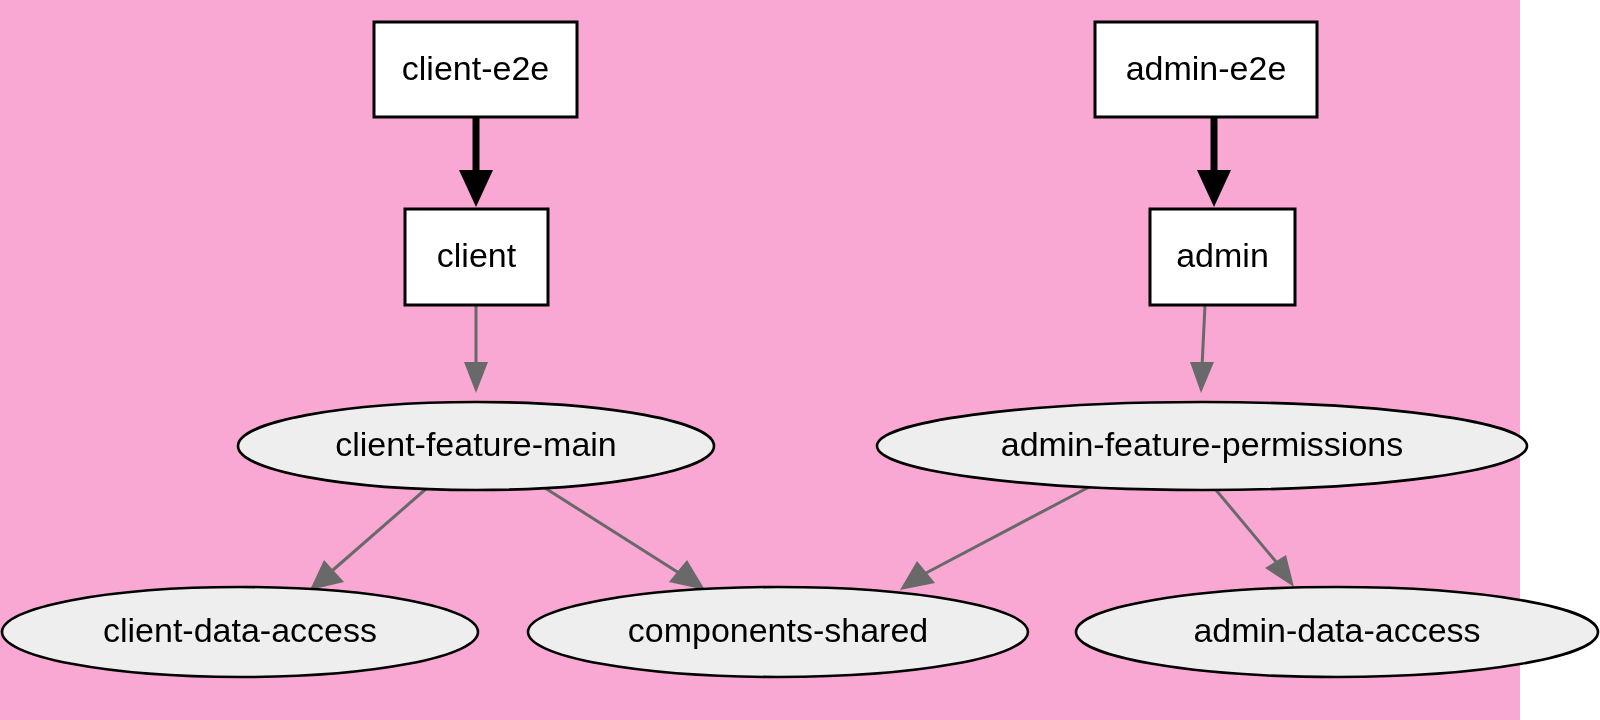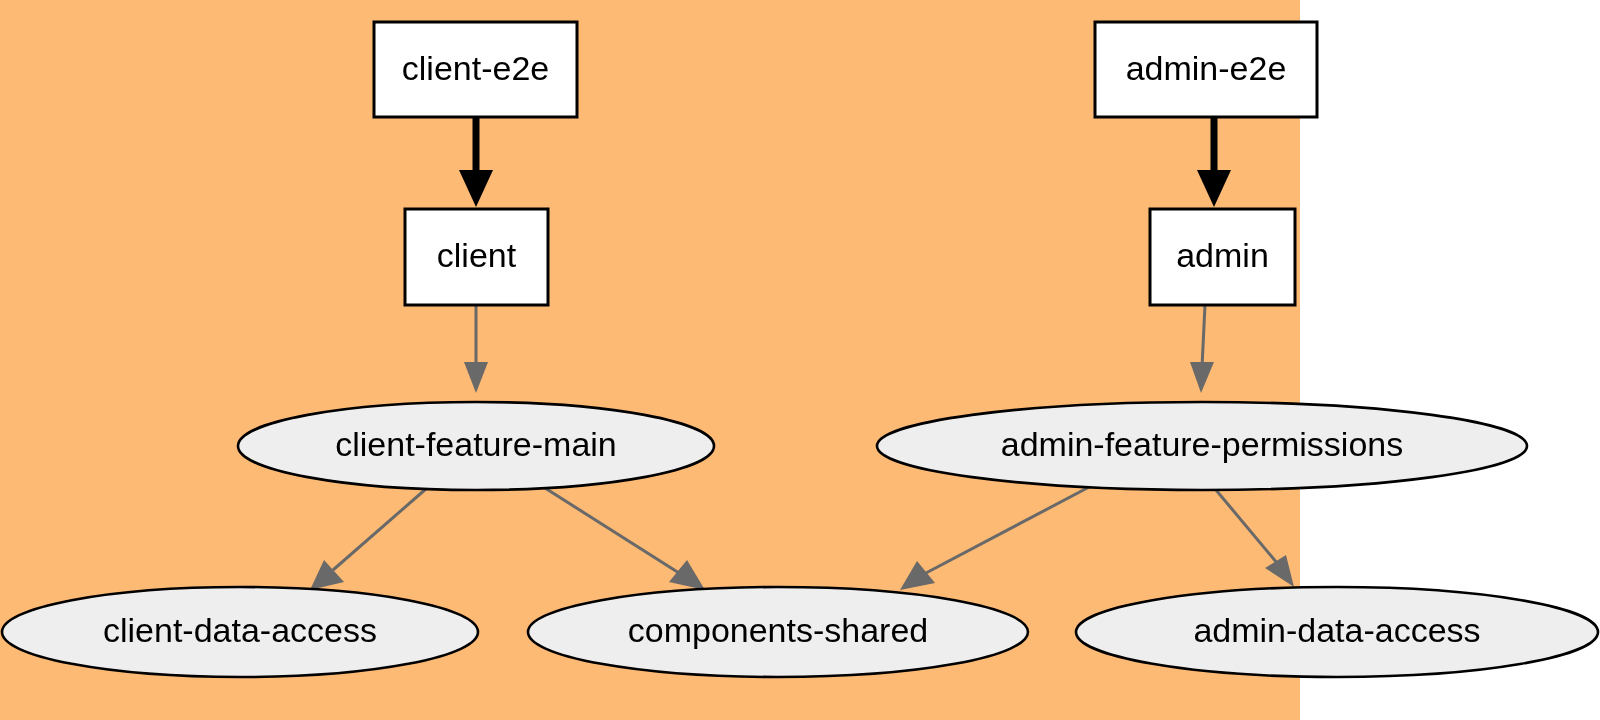--- a/index.html
+++ b/index.html
@@ -9,23 +9,23 @@
     background: #ffffff;
   }
   body {
     width: 1600px;
     height: 720px;
     overflow: hidden;
     font-family: "Liberation Sans", sans-serif;
   }
   #graph-root {
     position: relative;
-    width: 1300px;
+    width: 1520px;
     height: 720px;
-    background: #fdba74;
+    background: #f9a8d4;
   }
   #graph-svg {
     position: absolute;
     top: 0;
     left: 0;
     width: 1600px;
     height: 720px;
     display: block;
   }
   .node-box {

